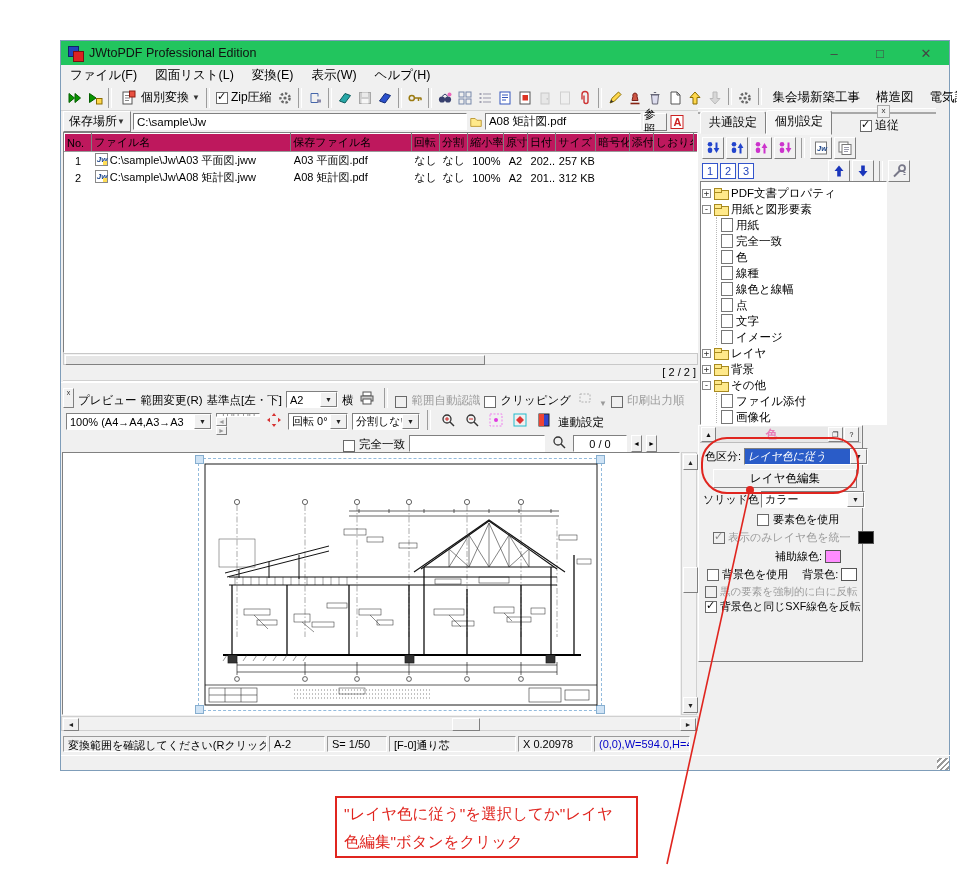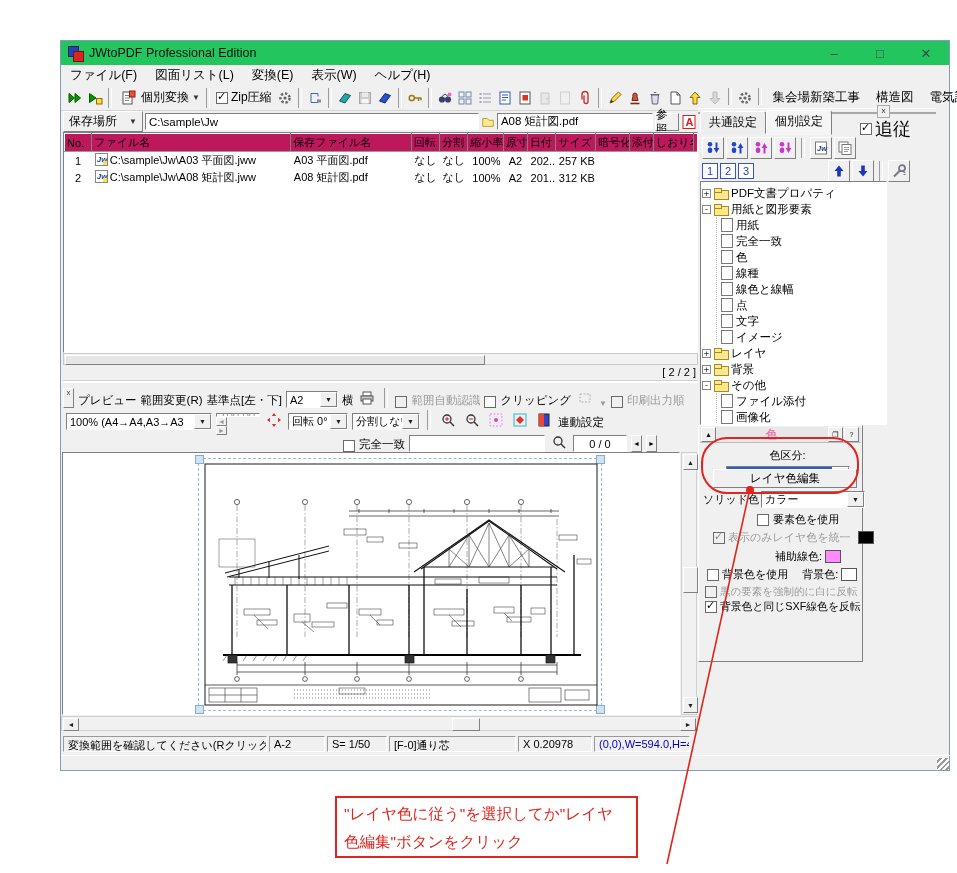--- a/index.html
+++ b/index.html
@@ -32,21 +32,21 @@
   .raised{background:#f0f0f0;border:1px solid;border-color:#fff #808080 #808080 #fff;}
   .sunken{background:#fff;border:1px solid;border-color:#808080 #fff #fff #808080;}
   .cb{display:inline-block;width:12px;height:12px;background:#fff;border:1px solid #6a6a6a;box-sizing:border-box;
       position:relative;vertical-align:-2px;flex:0 0 auto;}
   .cb.on:after{content:"✓";position:absolute;left:0px;top:-3px;font-size:11px;color:#000;font-weight:bold;}
   .cb.dcb{background:#f0f0f0;}
   .cb.dcb:after{color:#8a8a8a;}
   .gray{color:#9a9a9a;}
   
   .pathrow{position:absolute;left:2px;top:70px;width:635px;height:21px;display:flex;align-items:center;gap:2px;}
-  .saveplace{display:flex;align-items:center;gap:12px;padding:1px 5px;height:17px;flex:0 0 auto;}
+  .saveplace{display:flex;align-items:center;gap:0;padding:1px 5px;height:17px;flex:0 0 auto;}
   .pinput{height:17px;box-sizing:border-box;font-size:11.5px;padding:1px 3px;display:flex;align-items:center;overflow:hidden;white-space:nowrap;}
   
   .filebox{position:absolute;left:2px;top:91px;width:635px;height:221px;background:#fff;border:1px solid;
     border-color:#808080 #fff #fff #808080;box-sizing:border-box;overflow:hidden;}
   table.ft{border-collapse:collapse;table-layout:fixed;font-size:11px;width:659px;}
   table.ft th{background:#be185d;border:1px solid;border-color:#fff #808080 #9a9a9a #fff;font-weight:normal;
     padding:1px 2px;height:14px;overflow:hidden;white-space:nowrap;text-align:left;}
   table.ft td{padding:0 3px;height:17px;overflow:hidden;white-space:nowrap;border:0;}
   .fic{display:inline-block;width:13px;height:13px;vertical-align:-2px;margin-right:2px;position:relative;
      background:#fff;border:1px solid #888;box-sizing:border-box;}
@@ -84,21 +84,21 @@
   .rgrip{position:absolute;right:2px;bottom:2px;width:12px;height:12px;
     background:repeating-linear-gradient(135deg,#fff 0 2px,#9a9a9a 2px 4px);}
   
   .rpanel{position:absolute;left:637px;top:64px;width:251px;height:650px;background:#f0f0f0;font-size:11.5px;}
   .rptop{position:absolute;left:0;top:3px;width:238px;height:5px;border-top:1px solid #fff;box-shadow:0 -2px 0 #a8a8a8 inset;}
   .rpx{position:absolute;left:179px;top:0px;width:11px;height:11px;font-size:8px;line-height:9px;text-align:center;color:#333;
      background:#f0f0f0;border:1px solid #aaa;}
   .tabs{position:absolute;left:2px;top:10px;height:19px;display:flex;align-items:flex-end;}
   .tab{padding:2px 8px;border:1px solid;border-color:#fff #808080 transparent #fff;border-radius:3px 3px 0 0;background:#ededed;font-size:12px;}
   .tab.act{background:#f5f5f5;position:relative;top:1px;padding-bottom:4px;}
-  .follow{position:absolute;left:162px;top:12px;display:flex;gap:3px;align-items:center;font-size:18px;}
+  .follow{position:absolute;left:162px;top:12px;display:flex;gap:3px;align-items:center;font-size:12px;}
   .irow{position:absolute;display:flex;align-items:center;gap:2px;}
   .numbtn{width:16px;height:16px;box-sizing:border-box;border:1px solid #3355cc;background:#fff;color:#2244bb;
     font-size:11px;display:inline-flex;align-items:center;justify-content:center;}
   .treebox{position:absolute;left:2px;top:76px;width:187px;height:244px;background:#fff;border:1px solid;
     border-color:#808080 #fff #fff #808080;box-sizing:border-box;overflow:hidden;padding:3px 1px;font-size:11.5px;}
   .tnode{display:flex;align-items:center;gap:3px;height:16px;white-space:nowrap;}
   .exp{width:9px;height:9px;box-sizing:border-box;border:1px solid #888;background:#fff;font-size:9px;line-height:7px;
      text-align:center;color:#333;flex:0 0 auto;font-family:"DejaVu Sans Mono",monospace;}
   .fold{width:14px;height:11px;position:relative;flex:0 0 auto;}
   .fold:before{content:"";position:absolute;left:0;top:2px;width:13px;height:8px;background:#ffe98a;border:1px solid #a88a20;}
@@ -808,21 +808,21 @@
           </div>
         </div>
 
       <div class="colorbox">
         <div class="chead">
           <span class="chbtn">▲</span>
           <span class="chttl">色</span>
           <span class="chbtn">❐</span>
           <span class="chbtn" style="margin-right:2px;">?</span>
         </div>
-        <div class="crow" style="top:22px;padding-left:6px;gap:3px;flex-direction:column;">
+        <div class="crow" style="top:22px;padding-left:6px;gap:3px;">
           <span>色区分:</span>
           <span class="dd sel" style="width:124px;font-style:italic;">
               <span class="v" style="flex:1;">レイヤ色に従う</span>
               <span class="a">▼</span>
             </span>
         </div>
         <div class="crow" style="top:43px;padding-left:14px;">
           <span class="cbtn raised" style="width:144px;height:19px;">レイヤ色編集</span>
         </div>
         <div class="crow" style="top:65px;padding-left:4px;gap:2px;">

